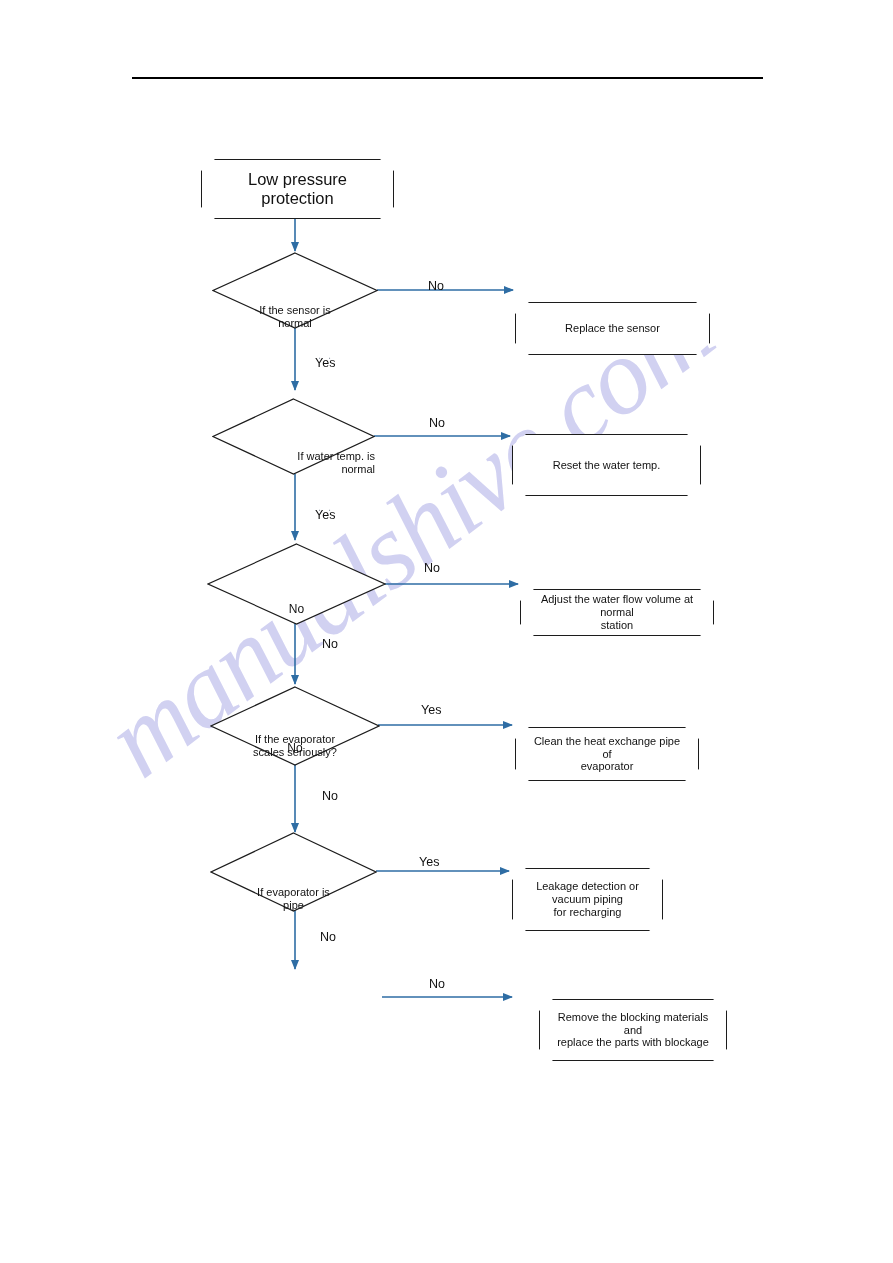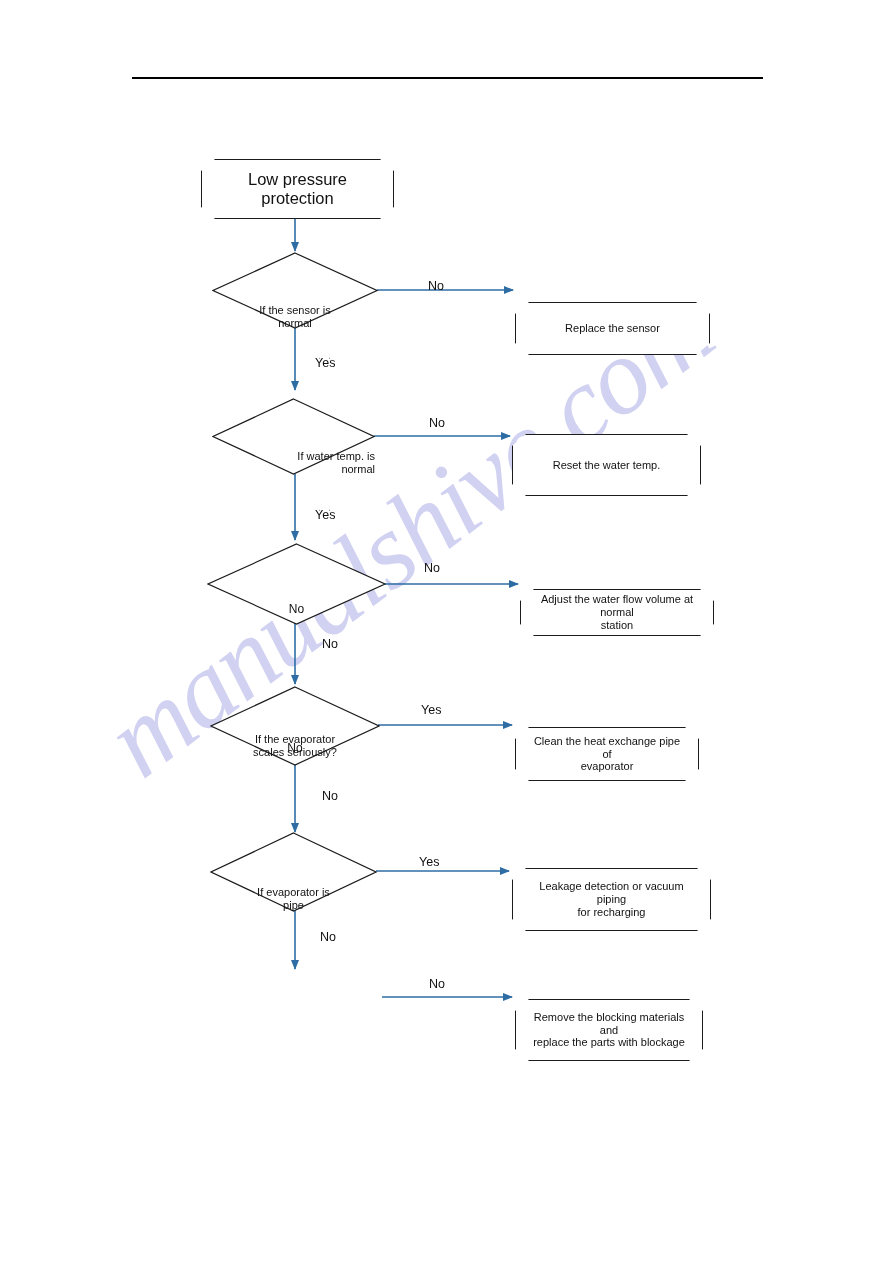--- a/index.html
+++ b/index.html
@@ -260,29 +260,29 @@
     <div class="diamond-wrap" style="left:210px; top:832px; width:167px; height:80px;">
       <svg width="167" height="80" viewBox="0 0 167 80" xmlns="http://www.w3.org/2000/svg">
         <polygon points="83.5,1 166,40 83.5,79 1,40" fill="#ffffff" stroke="#1c1c1c" stroke-width="1.2"></polygon>
       </svg>
       <div class="diamond-label t11" style="top:26px;">
         <span>If evaporator is</span><br>
         <span>pipe</span>
       </div>
     </div>
 
-    <div class="node oct t11" style="left:512px; top:840px; width:199px; height:63px;">
+    <div class="node oct t11" style="left:512px; top:840px; width:151px; height:63px;">
       <span class="oct-inner-text">
         <span>Leakage detection or vacuum piping</span><br>
         <span>for recharging</span>
       </span>
     </div>
 
 
-    <div class="node oct t11" style="left:515px; top:971px; width:188px; height:62px;">
+    <div class="node oct t11" style="left:539px; top:971px; width:188px; height:62px;">
       <span class="oct-inner-text">
         <span>Remove the blocking materials and</span><br>
         <span>replace the parts with blockage</span>
       </span>
     </div>
 
     <div class="edge-label" style="left:428px; top:279px;">No</div>
     <div class="dots" style="left:318px; top:349px;">. .</div>
     <div class="edge-label" style="left:315px; top:356px;">Yes</div>
 

